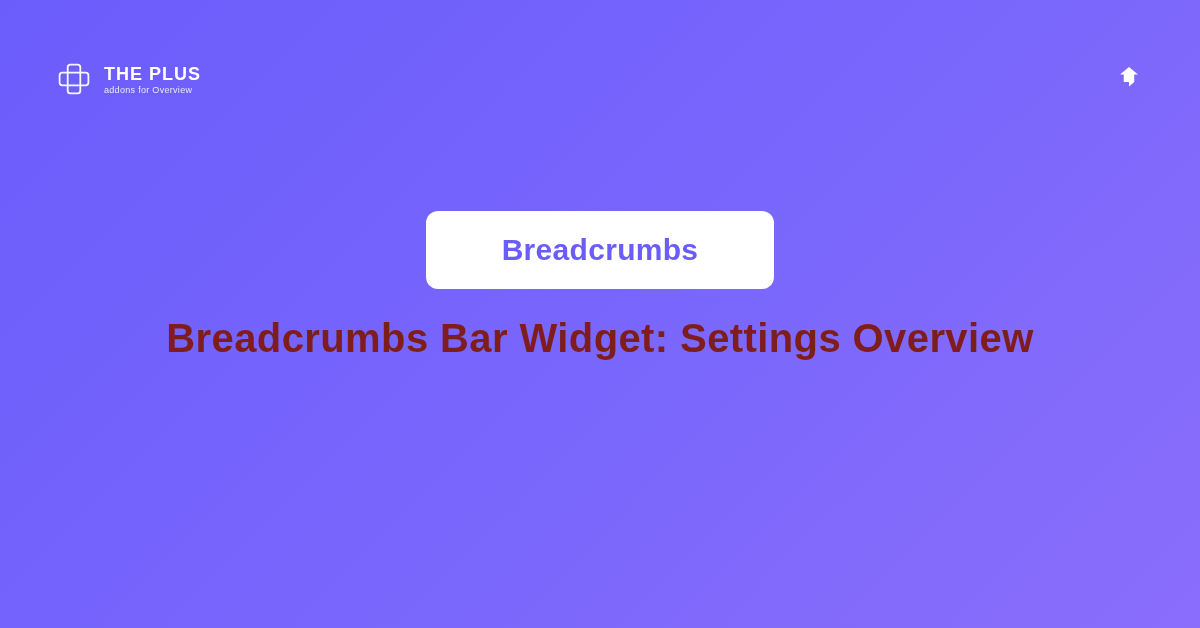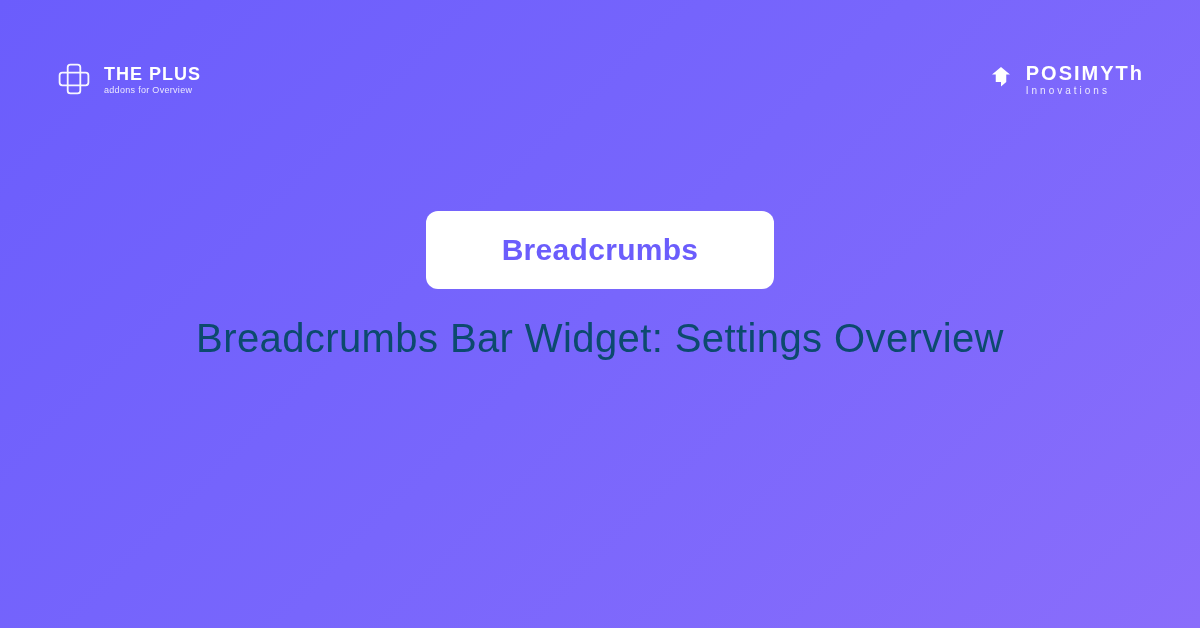--- a/index.html
+++ b/index.html
@@ -93,23 +93,23 @@
     .badge {
       background: #fff;
       border-radius: 12px;
       padding: 22px 76px;
       color: #6b5dfc;
       font-size: 30px;
       font-weight: 700;
       letter-spacing: 0.3px;
     }
     .title {
-      color: #0c4a6e;
+      color: #7f1d1d;
       font-size: 40px;
-      font-weight: 400;
+      font-weight: 700;
       text-align: center;
       line-height: 1.45;
       max-width: 900px;
       letter-spacing: 0.4px;
     }
   </style>
 </head>
 <body>
 
 <div class="header">
@@ -120,23 +120,19 @@
     </svg>
     <div class="logo-left-text">
       <div class="logo-left-title">THE PLUS</div>
       <div class="logo-left-subtitle">addons for Overview</div>
     </div>
   </div>
   <div class="logo-right">
     <svg class="logo-right-icon" viewBox="0 0 40 40" fill="currentColor">
       <path d="M20 4 L32 14 L27 14 L27 24 L20 30 L20 24 L13 24 L13 14 L8 14 Z"></path>
     </svg>
-    <div class="logo-right-text">
-      <div class="logo-right-title">POSIMYTh</div>
-      <div class="logo-right-subtitle">Innovations</div>
-    </div>
   </div>
 </div>
 
 <div class="center">
   <div class="badge">Breadcrumbs</div>
   <div class="title">Breadcrumbs Bar Widget: Settings Overview</div>
 </div>
 
 </body></html>

